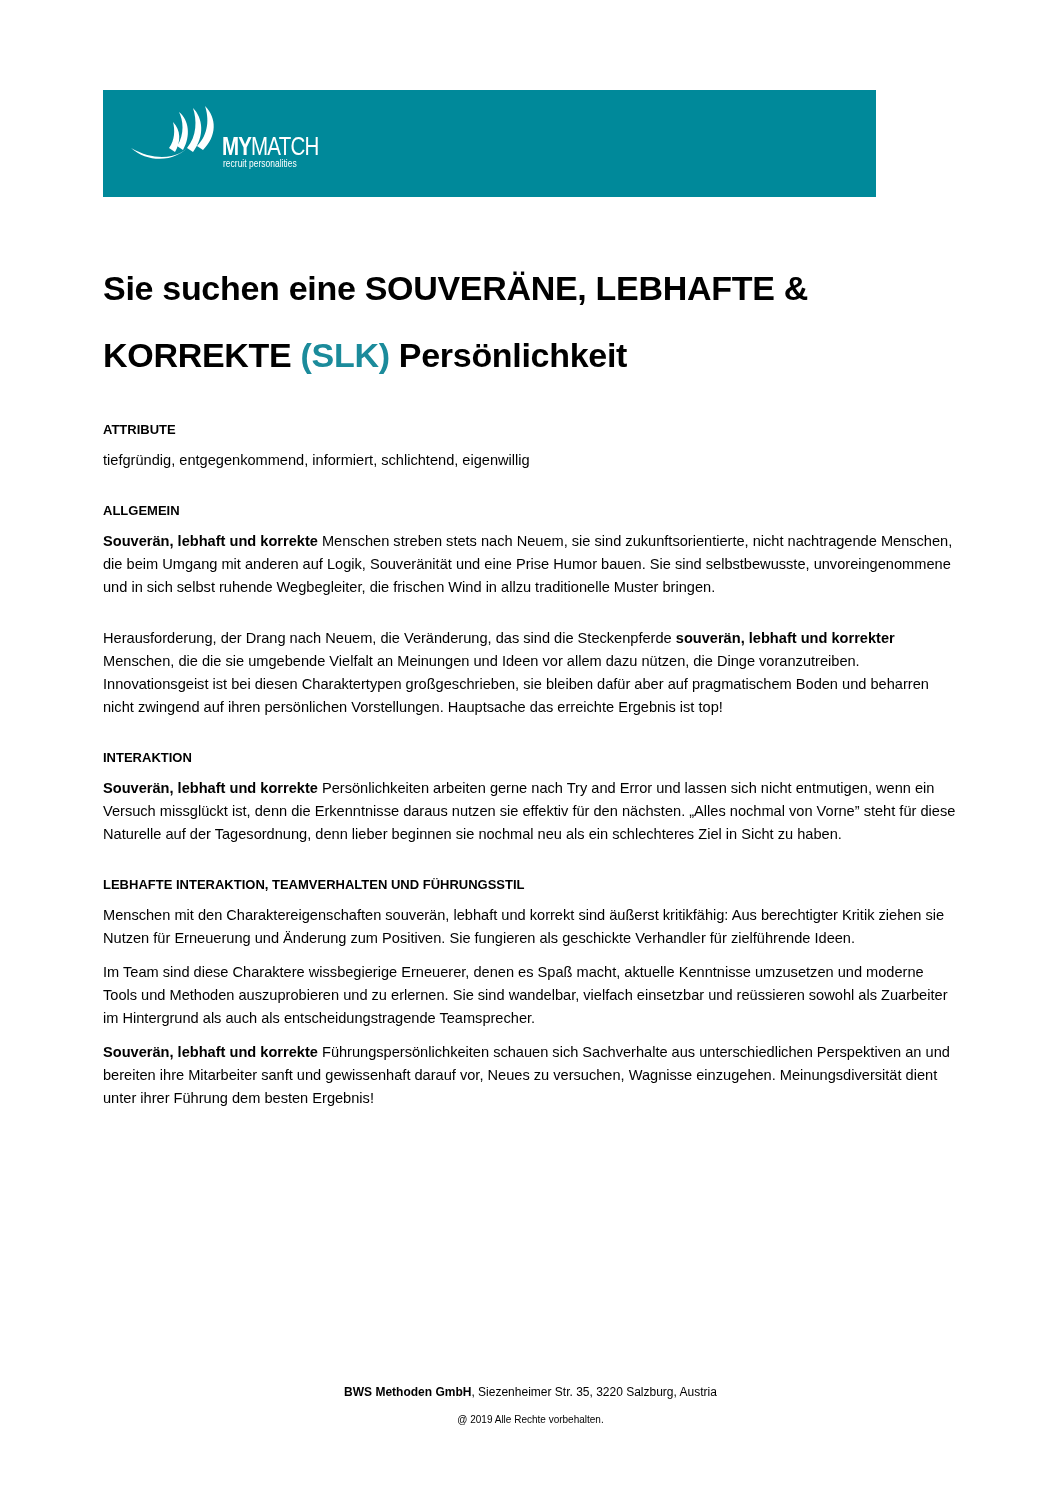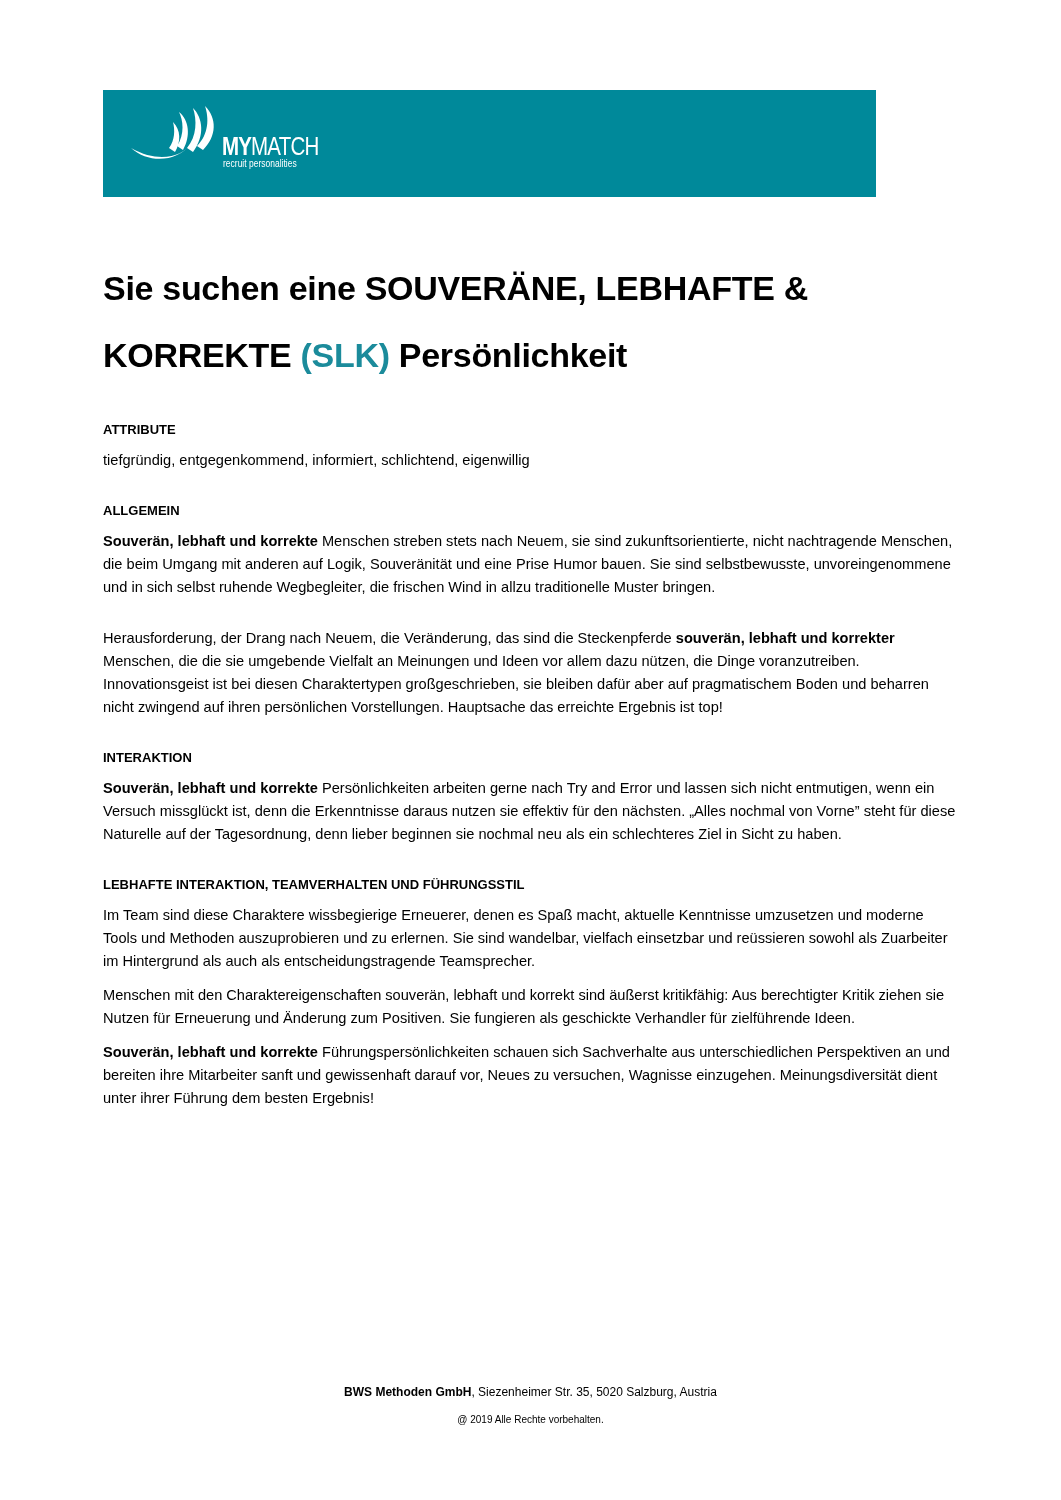--- a/index.html
+++ b/index.html
@@ -56,20 +56,20 @@
     <p><span>Herausforderung, der Drang nach Neuem, die Veränderung, das sind die Steckenpferde </span><b>souverän, lebhaft und korrekter</b><span> Menschen, die die sie umgebende Vielfalt an Meinungen und Ideen vor allem dazu nützen, die Dinge voranzutreiben. Innovationsgeist ist bei diesen Charaktertypen großgeschrieben, sie bleiben dafür aber auf pragmatischem Boden und beharren nicht zwingend auf ihren persönlichen Vorstellungen. Hauptsache das erreichte Ergebnis ist top!</span></p>
   </div>
 
   <div class="section">
     <h2>INTERAKTION</h2>
     <p><b>Souverän, lebhaft und korrekte</b><span> Persönlichkeiten arbeiten gerne nach Try and Error und lassen sich nicht entmutigen, wenn ein Versuch missglückt ist, denn die Erkenntnisse daraus nutzen sie effektiv für den nächsten. „Alles nochmal von Vorne” steht für diese Naturelle auf der Tagesordnung, denn lieber beginnen sie nochmal neu als ein schlechteres Ziel in Sicht zu haben.</span></p>
   </div>
 
   <div class="section">
     <h2>LEBHAFTE INTERAKTION, TEAMVERHALTEN UND FÜHRUNGSSTIL</h2>
+    <p><span>Menschen mit den Charaktereigenschaften souverän, lebhaft und korrekt sind äußerst kritikfähig: Aus berechtigter Kritik ziehen sie Nutzen für Erneuerung und Änderung zum Positiven. Sie fungieren als geschickte Verhandler für zielführende Ideen.</span></p>
     <p><span>Im Team sind diese Charaktere wissbegierige Erneuerer, denen es Spaß macht, aktuelle Kenntnisse umzusetzen und moderne Tools und Methoden auszuprobieren und zu erlernen. Sie sind wandelbar, vielfach einsetzbar und reüssieren sowohl als Zuarbeiter im Hintergrund als auch als entscheidungstragende Teamsprecher.</span></p>
-    <p><span>Menschen mit den Charaktereigenschaften souverän, lebhaft und korrekt sind äußerst kritikfähig: Aus berechtigter Kritik ziehen sie Nutzen für Erneuerung und Änderung zum Positiven. Sie fungieren als geschickte Verhandler für zielführende Ideen.</span></p>
     <p><b>Souverän, lebhaft und korrekte</b><span> Führungspersönlichkeiten schauen sich Sachverhalte aus unterschiedlichen Perspektiven an und bereiten ihre Mitarbeiter sanft und gewissenhaft darauf vor, Neues zu versuchen, Wagnisse einzugehen. Meinungsdiversität dient unter ihrer Führung dem besten Ergebnis!</span></p>
   </div>
 </div>
 
-<div class="footer footer-main"><b>BWS Methoden GmbH</b><span>, Siezenheimer Str. 35, 5020 Salzburg, Austria</span></div>
+<div class="footer footer-main"><b>BWS Methoden GmbH</b><span>, Siezenheimer Str. 35, 3220 Salzburg, Austria</span></div>
 <div class="footer footer-copy">@ 2019 Alle Rechte vorbehalten.</div>
 
 </body></html>

